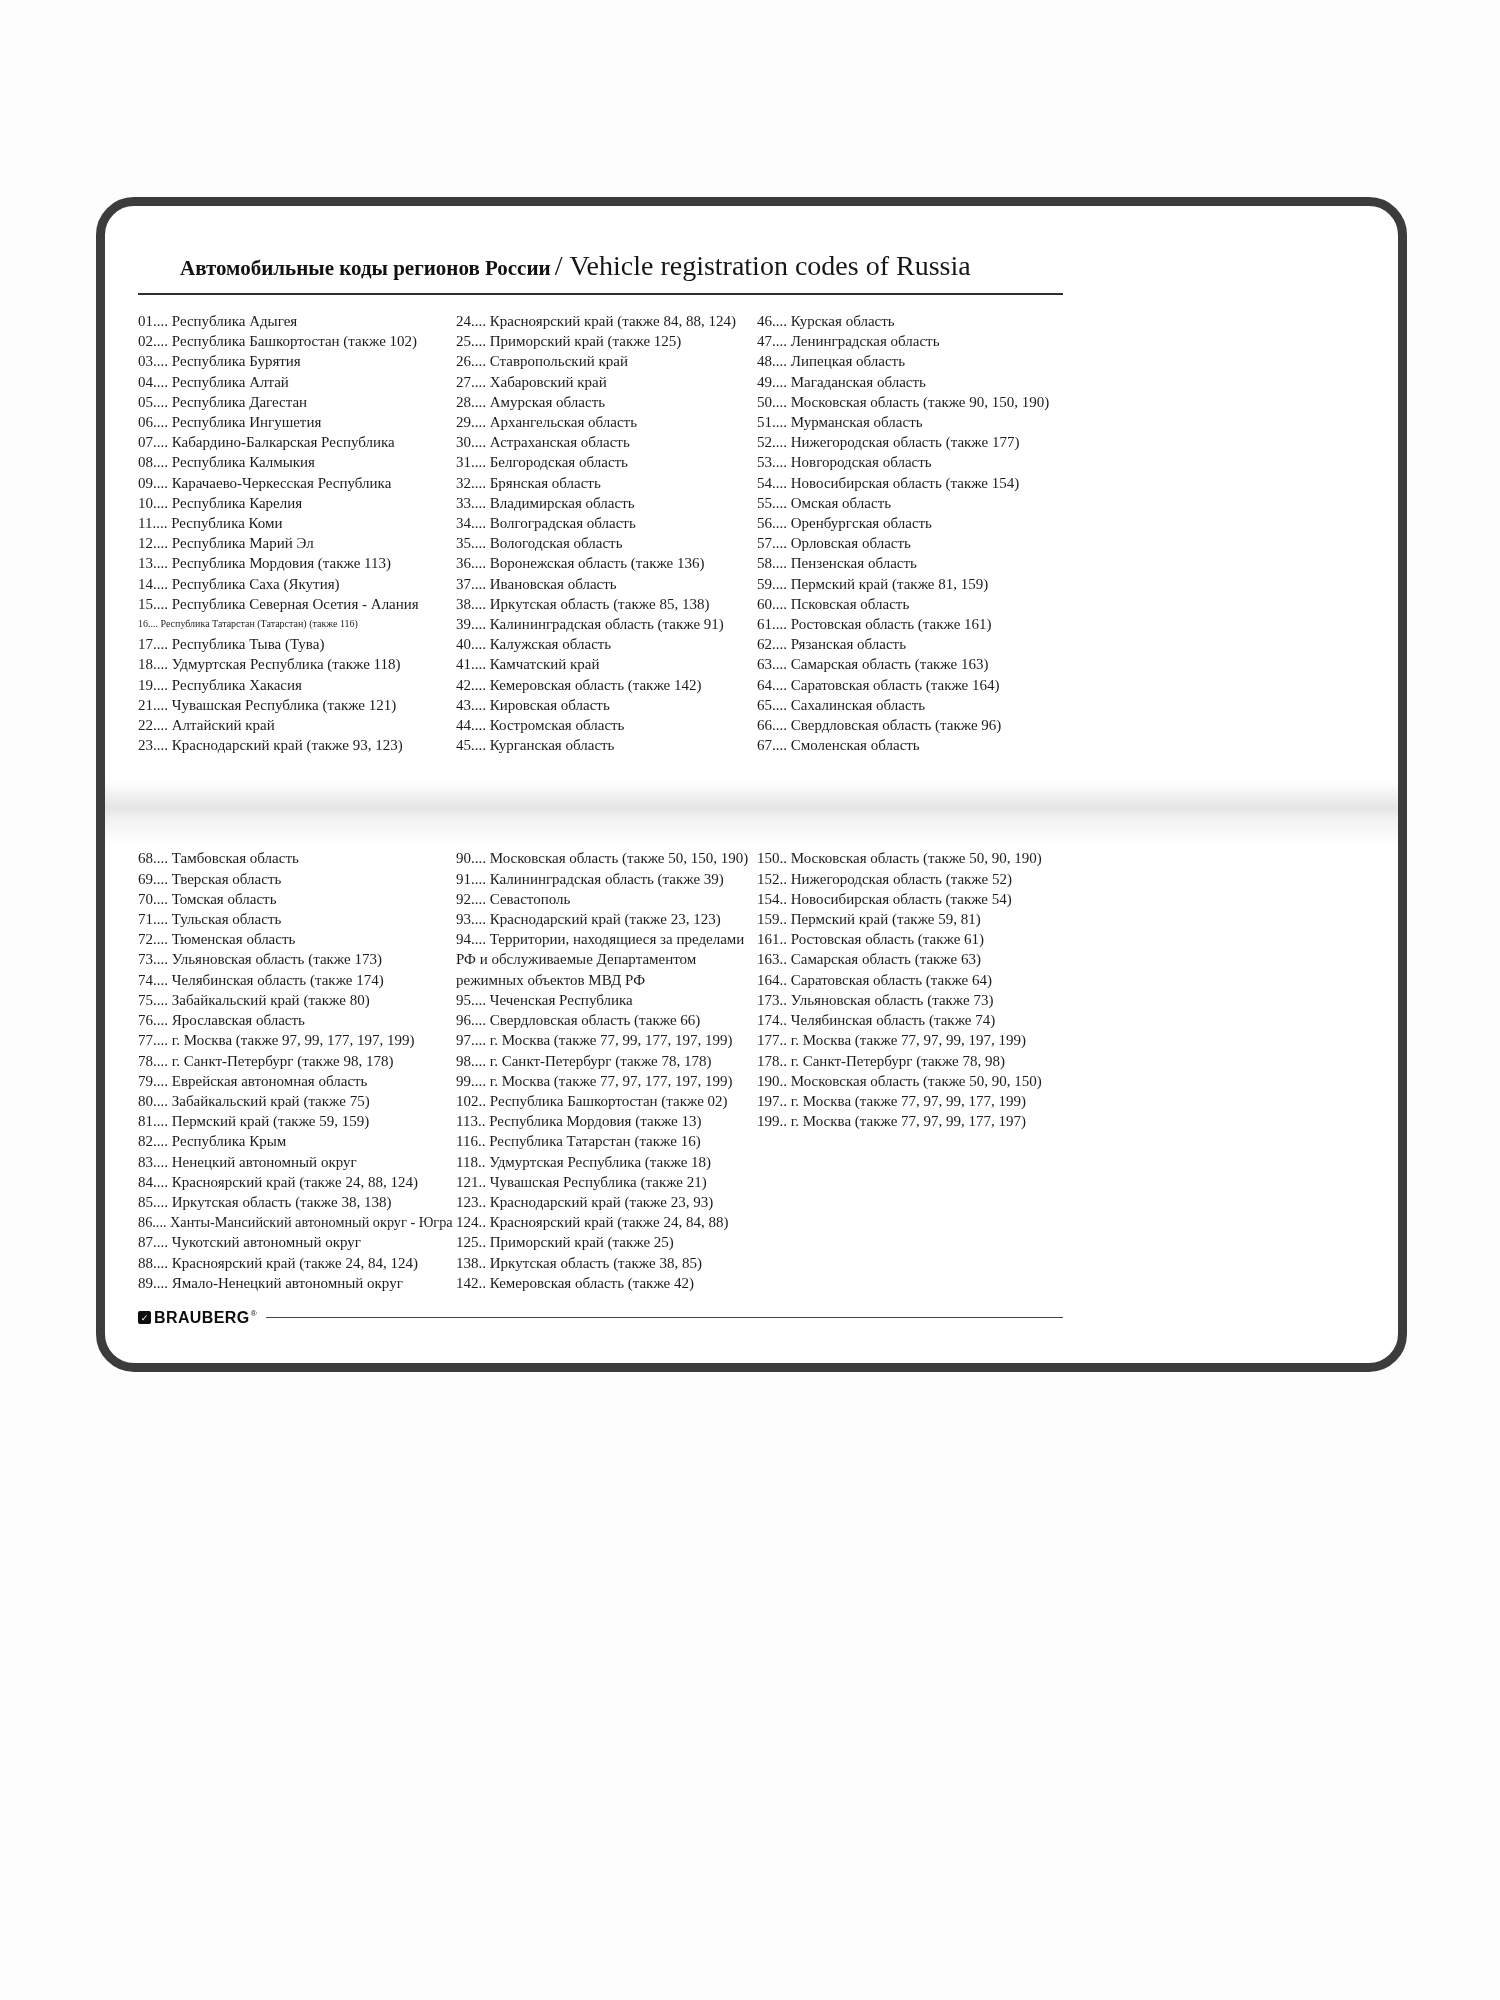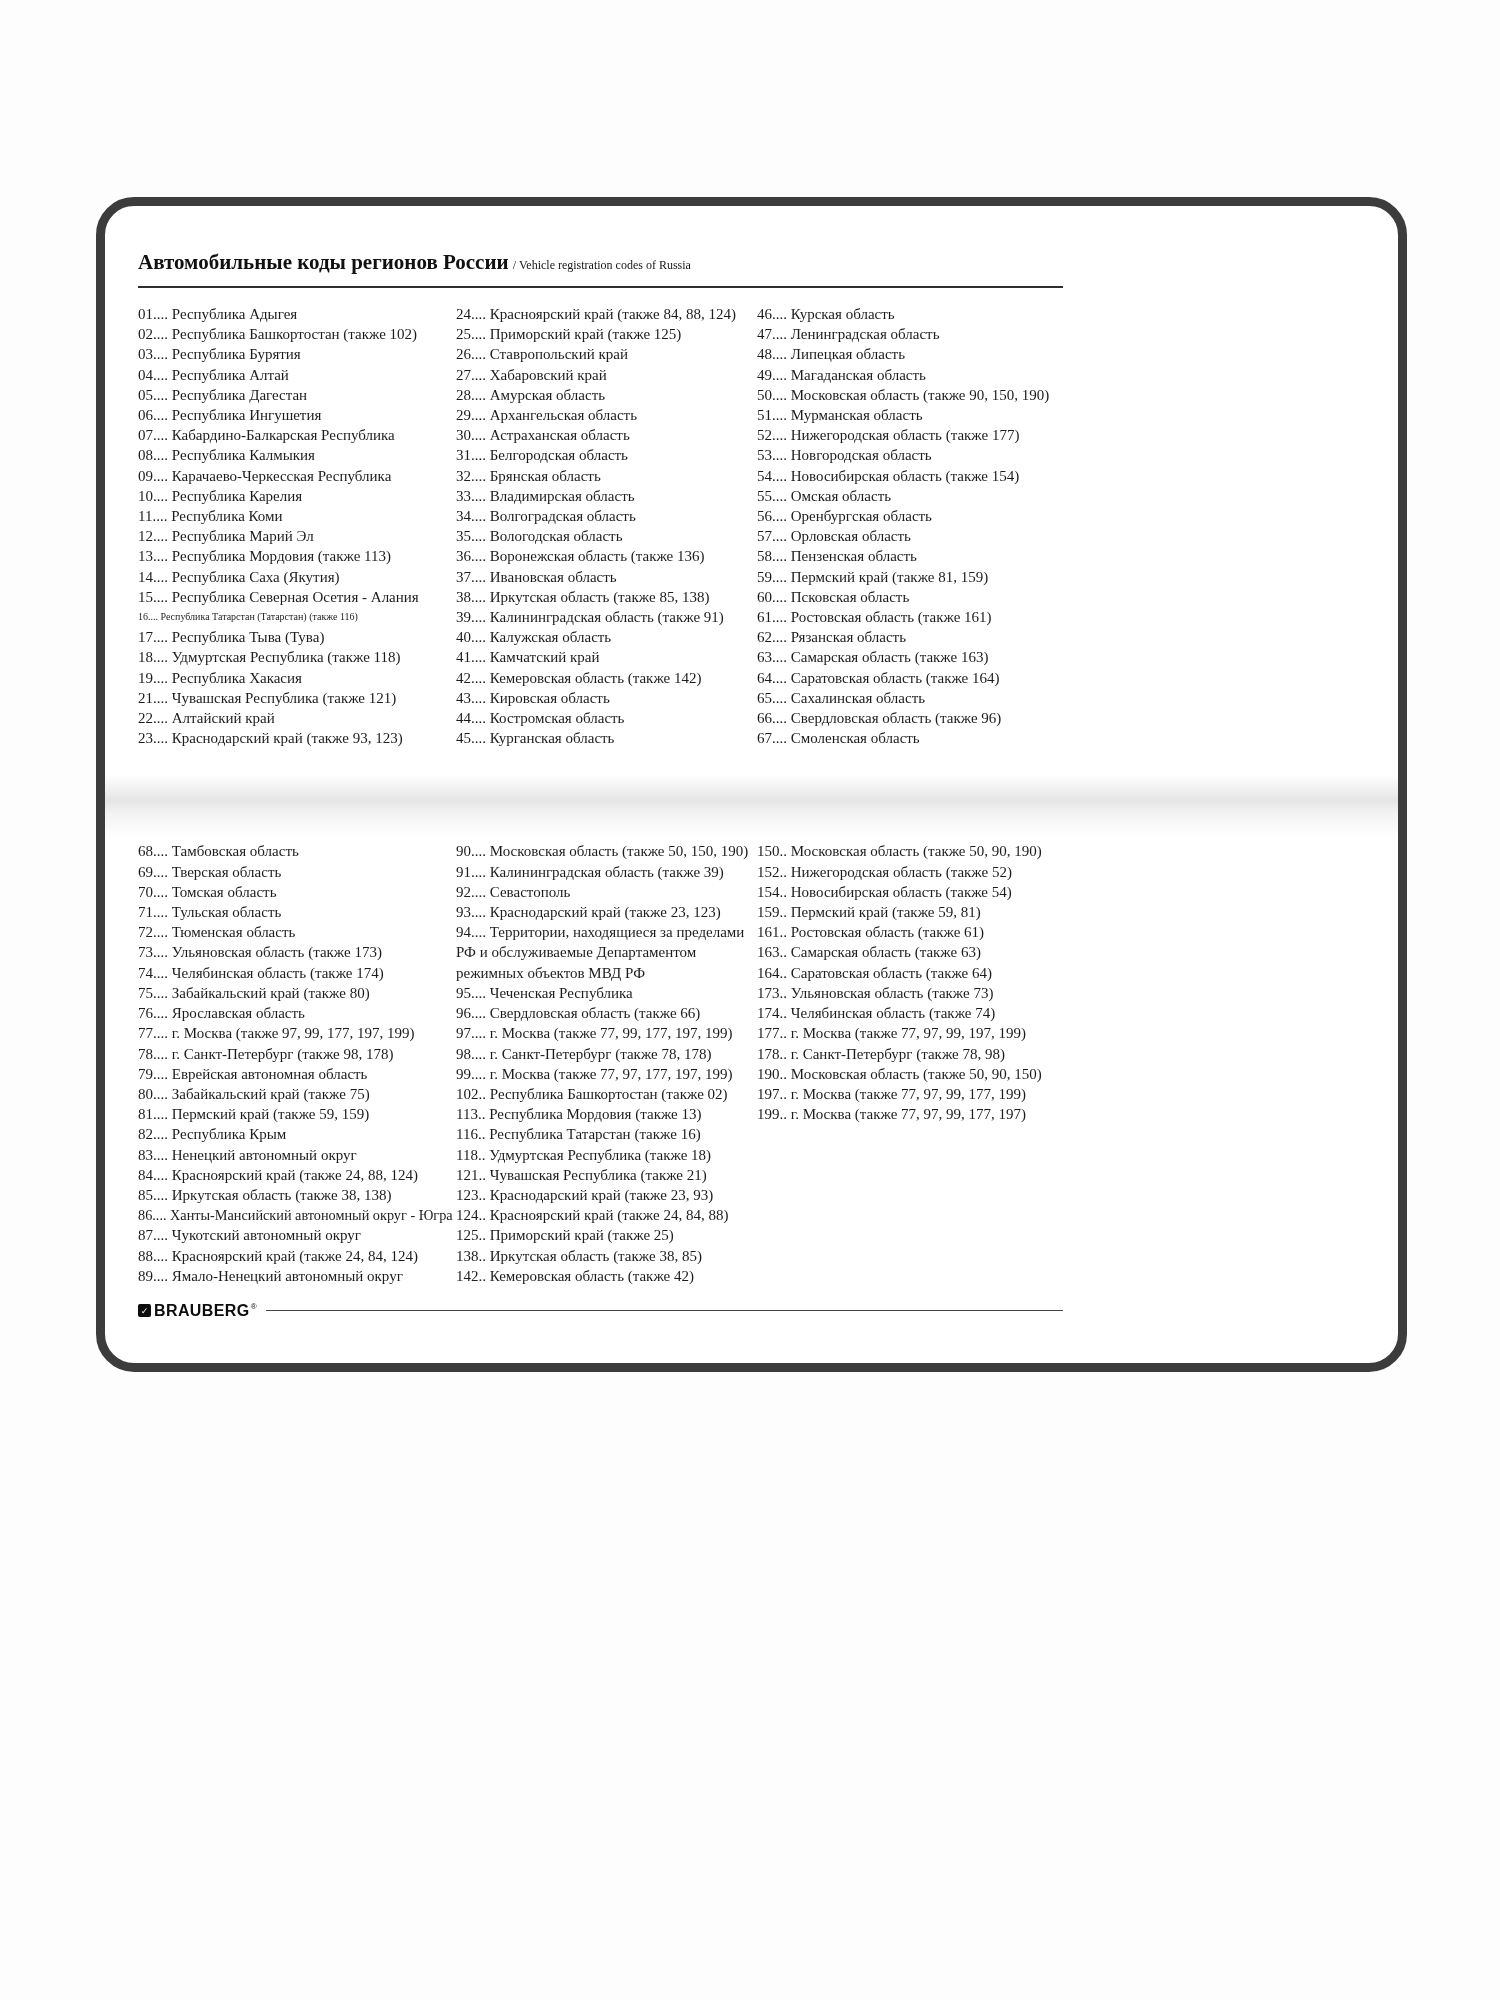--- a/index.html
+++ b/index.html
@@ -17,22 +17,22 @@
     border-radius:38px;
     overflow:hidden;
   }
   .title-row {
     margin:44px 0 0 33px;
     width:925px;
     padding-bottom:11px;
     border-bottom:2px solid #2e2e2e;
     white-space:nowrap;
   }
-  .title-ru { font-weight:bold; font-size:21px; color:#111; }
-  .title-en { font-size:12px; color:#161616; }
+  .title-ru { font-weight:bold; font-size:21px; color:#111;margin-left:42px; }
+  .title-en { font-size:28px; color:#161616; }
   .grid {
     margin-left:33px; width:925px;
     display:grid;
     grid-template-columns:318px 301px 306px;
     align-items:start;
   }
   .grid.top { margin-top:16px; }
   .grid.bottom { margin-top:3px; }
   .entry {
     font-size:15px;

